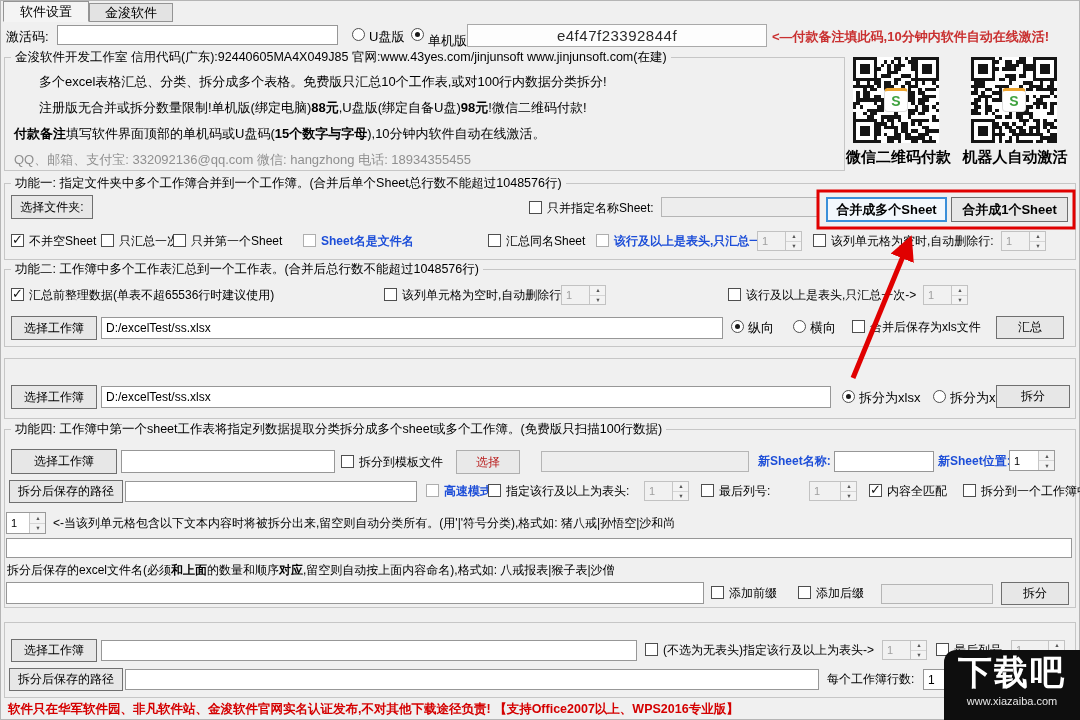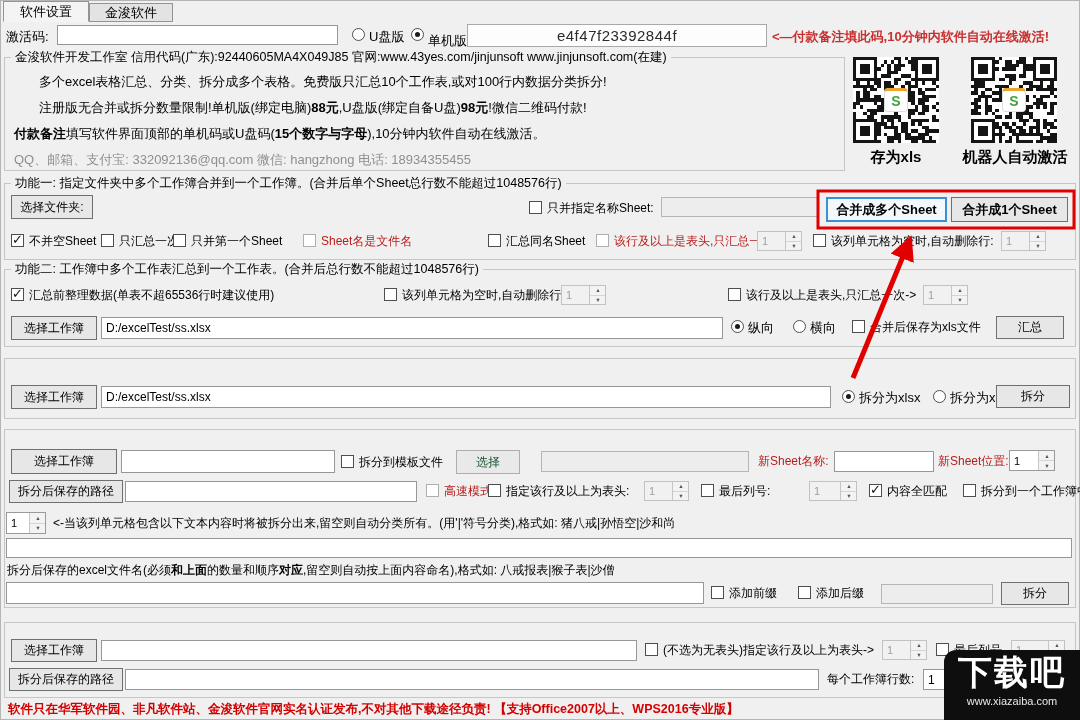--- a/index.html
+++ b/index.html
@@ -5,26 +5,26 @@
   html,body{margin:0;padding:0;background:#d8d8d8;}
   body{font-family:"Liberation Sans","DejaVu Sans",sans-serif;}
   .win{position:relative;width:1080px;height:720px;background:#f0f0f0;overflow:hidden;box-shadow:inset 0 0 0 1px #b5b5b5;}
   .tab{position:absolute;display:flex;align-items:center;justify-content:center;font-size:13px;color:#000;
        border:1px solid #949494;box-sizing:border-box;background:#e3e3e3;cursor:pointer;}
   .tab.active{background:#f4f4f4;border-bottom-color:#f4f4f4;z-index:3;}
   .grp{position:absolute;border:1px solid #c6c6c6;box-sizing:border-box;}
   .legend{position:absolute;top:-9px;left:6px;background:#f0f0f0;padding:0 4px;font-size:12.5px;color:#000;white-space:nowrap;line-height:16px;}
   .lbl{position:absolute;font-size:12px;line-height:15px;white-space:nowrap;color:#000;}
   .lbl.md{font-size:13px;}
-  .lbl.gray{color:#b91c1c;}
+  .lbl.gray{color:#1d4ed8;font-weight:bold;}
   .btn{position:absolute;box-sizing:border-box;display:flex;align-items:center;justify-content:center;
        background:#e7e7e7;border:1px solid #6f6f6f;font-size:12px;color:#000;cursor:pointer;white-space:nowrap;}
   .btn.blue{border:2px solid #3a8fd9;background:#f3f8fd;font-weight:bold;font-size:13px;}
   .btn.bold{font-weight:bold;font-size:13px;}
-  .btn.dis{color:#14532d;border-color:#aeaeae;background:#e9e9e9;cursor:default;}
+  .btn.dis{color:#b91c1c;border-color:#aeaeae;background:#e9e9e9;cursor:default;}
   .inp{position:absolute;box-sizing:border-box;border:1px solid #979797;background:#fff;
        font-family:"Liberation Sans","DejaVu Sans",sans-serif;font-size:12px;padding:0 4px;color:#000;outline:none;}
   .inp.gray{background:#ededed;border-color:#b5b5b5;}
   .inp.blue{border:2px solid #2283d8;}
   .cb{position:absolute;width:13px;height:13px;box-sizing:border-box;border:1px solid #4e4e4e;background:#fff;cursor:pointer;}
   .cb.checked::after{content:"\2713";position:absolute;left:0;top:-3px;font-size:13px;font-weight:bold;color:#111;}
   .cb.dis{border-color:#aeaeae;}
   .rad{position:absolute;width:13px;height:13px;box-sizing:border-box;border:1px solid #4e4e4e;border-radius:50%;background:#fff;cursor:pointer;}
   .rad.sel::after{content:"";position:absolute;left:3px;top:3px;width:5px;height:5px;border-radius:50%;background:#1a1a1a;}
   .spin{position:absolute;box-sizing:border-box;display:flex;border:1px solid #9a9a9a;background:#fff;height:20px;}
@@ -748,21 +748,21 @@
         <i style="left:55.04px;top:82.56px;width:3.44px;height:3.44px"></i>
         <i style="left:58.48px;top:82.56px;width:3.44px;height:3.44px"></i>
         <i style="left:65.36px;top:82.56px;width:3.44px;height:3.44px"></i>
         <i style="left:68.80px;top:82.56px;width:3.44px;height:3.44px"></i>
         <i style="left:75.68px;top:82.56px;width:3.44px;height:3.44px"></i>
         <i style="left:79.12px;top:82.56px;width:3.44px;height:3.44px"></i>
         <i style="left:82.56px;top:82.56px;width:3.44px;height:3.44px"></i>
       </div>
     <div class="logo">S</div>
   </div>
-  <div class="qrlabel" style="left:846px;top:148px;width:100px">存为xls</div>
+  <div class="qrlabel" style="left:846px;top:148px;width:100px">微信二维码付款</div>
   <div class="qrlabel" style="left:960px;top:148px;width:110px">机器人自动激活</div>
 
   <div class="grp" style="left:4px;top:183px;width:1072px;height:77px">
     <div class="legend">功能一: 指定文件夹中多个工作簿合并到一个工作簿。(合并后单个Sheet总行数不能超过1048576行)</div>
     <div class="btn" style="left:6px;top:11px;width:82px;height:24px">选择文件夹:</div>
     <span class="cb" style="left:524px;top:17px"></span>
     <div class="lbl" style="left:542px;top:17px">只并指定名称Sheet:</div>
     <input class="inp gray" style="left: 656px; top: 13px; width: 158px; height: 20px;" value="">
     <div class="btn blue" style="left:821px;top:13px;width:121px;height:25px">合并成多个Sheet</div>
     <div class="btn bold" style="left:946px;top:13px;width:117px;height:25px">合并成1个Sheet</div>
@@ -834,20 +834,21 @@
     <div class="btn" style="left:6px;top:26px;width:86px;height:24px">选择工作簿</div>
     <input class="inp" style="left: 96px; top: 27px; width: 730px; height: 22px;" value="D:/excelTest/ss.xlsx">
     <span class="rad sel" style="left:837px;top:31px"></span>
     <div class="lbl md" style="left:854px;top:31px">拆分为xlsx</div>
     <span class="rad" style="left:928px;top:31px"></span>
     <div class="lbl md" style="left:945px;top:31px">拆分为xls</div>
     <div class="btn" style="left:991px;top:26px;width:74px;height:23px">拆分</div>
   </div>
 
   <div class="grp" style="left:4px;top:429px;width:1072px;height:179px">
+    <div class="legend">功能四: 工作簿中第一个sheet工作表将指定列数据提取分类拆分成多个sheet或多个工作簿。(免费版只扫描100行数据)</div>
     <div class="btn" style="left:6px;top:19px;width:106px;height:25px">选择工作簿</div>
     <input class="inp" style="left: 116px; top: 20px; width: 214px; height: 23px;" value="">
     <span class="cb" style="left:336px;top:25px"></span>
     <div class="lbl" style="left:354px;top:25px">拆分到模板文件</div>
     <div class="btn dis" style="left:451px;top:20px;width:64px;height:24px">选择</div>
     <input class="inp gray" style="left: 536px; top: 21px; width: 208px; height: 21px;" value="">
     <div class="lbl gray" style="left:753px;top:24px">新Sheet名称:</div>
     <input class="inp" style="left: 829px; top: 21px; width: 100px; height: 21px;" value="">
     <div class="lbl gray" style="left:933px;top:24px">新Sheet位置:</div>
     <div class="spin" style="left:1004px;top:20px;width:46px;height:21px">

